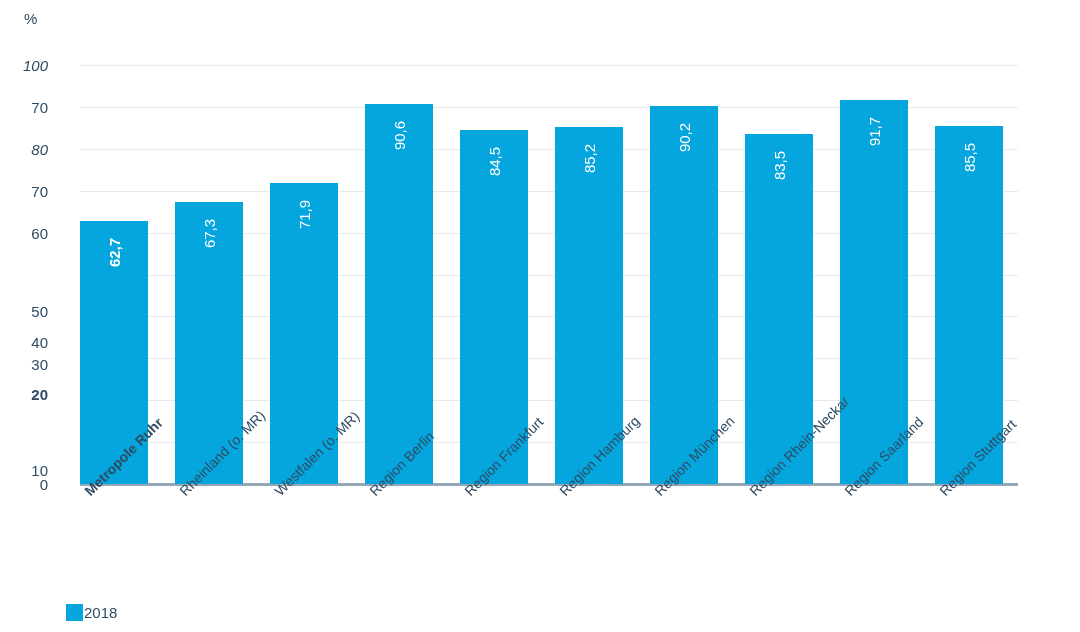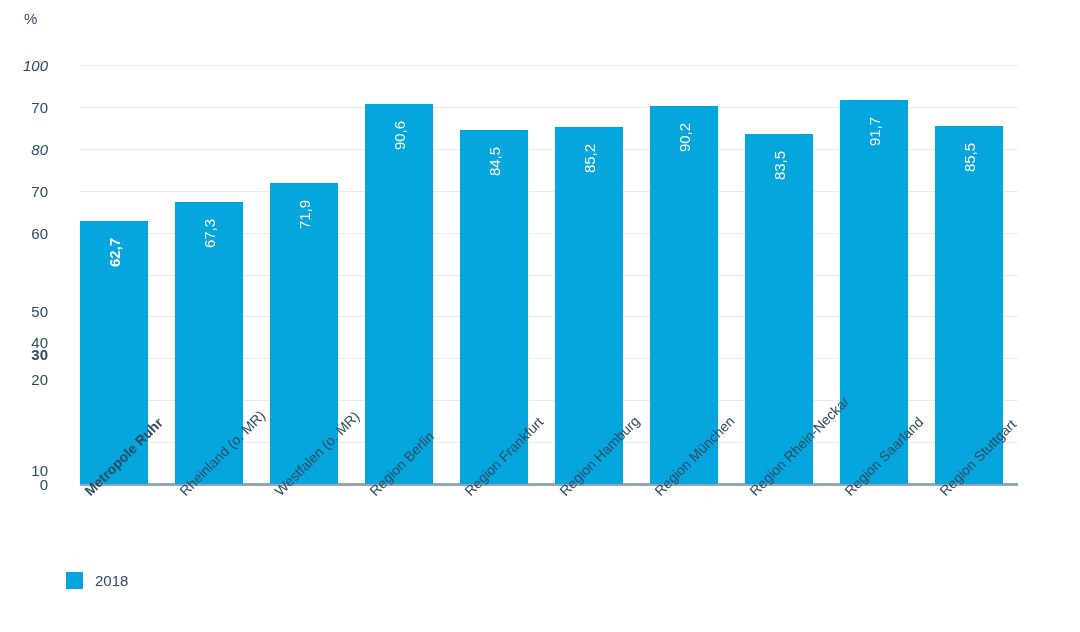--- a/index.html
+++ b/index.html
@@ -126,24 +126,24 @@
     padding-left: 2px;
   }
   .xtick span.highlight {
     font-weight: bold;
   }
 
   
   .legend {
     position: absolute;
     left: 66px;
-    top: 572px;
+    top: 604px;
     display: flex;
     align-items: flex-end;
-    gap: 12px;
+    gap: 1px;
   }
   .legend-swatch {
     width: 17px;
     height: 17px;
     background: #05a5dd;
     display: block;
   }
   .legend-label {
     font-size: 15px;
     color: #2e4b63;
@@ -166,22 +166,22 @@
       <div class="gridline" style="top: 167.6px;"></div>
       <div class="gridline" style="top: 125.7px;"></div>
       <div class="gridline" style="top: 83.8px;"></div>
       <div class="gridline" style="top: 41.9px;"></div>
       <div class="gridline" style="top: 0px;"></div>
     </div>
 
   <div id="yticks-layer">
       <div class="ytick" style="top: 484px;">0</div>
       <div class="ytick" style="top: 442.1px; margin-top: 28px;">10</div>
-      <div class="ytick" style="top: 379px;">20</div>
-      <div class="ytick" style="top: 354px; font-weight: bold;">30</div>
+      <div class="ytick" style="top: 394px; font-weight: bold;">20</div>
+      <div class="ytick" style="top: 364px;">30</div>
       <div class="ytick" style="top: 316.4px; margin-top: 26px;">40</div>
       <div class="ytick" style="top: 274.5px; margin-top: 36px;">50</div>
       <div class="ytick" style="top: 232.6px;">60</div>
       <div class="ytick" style="top: 190.7px;">70</div>
       <div class="ytick" style="top: 148.8px; font-style: italic;">80</div>
       <div class="ytick" style="top: 106.9px;">70</div>
       <div class="ytick" style="top: 65px; font-style: italic;">100</div>
     </div>
 
   <div class="bars-layer" id="bars-layer">

